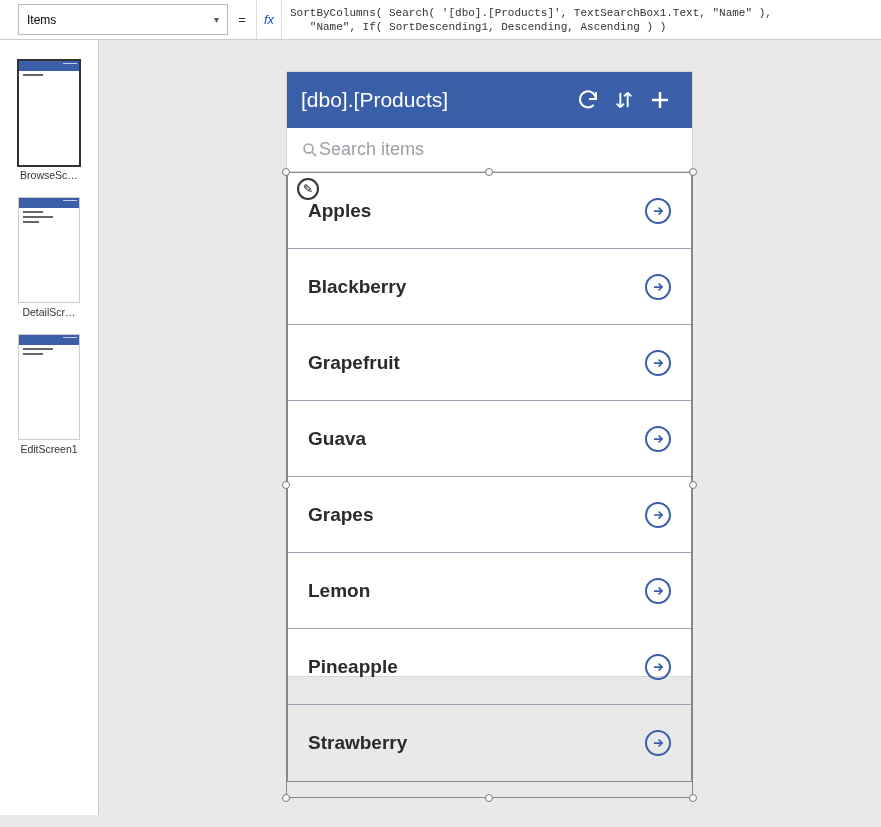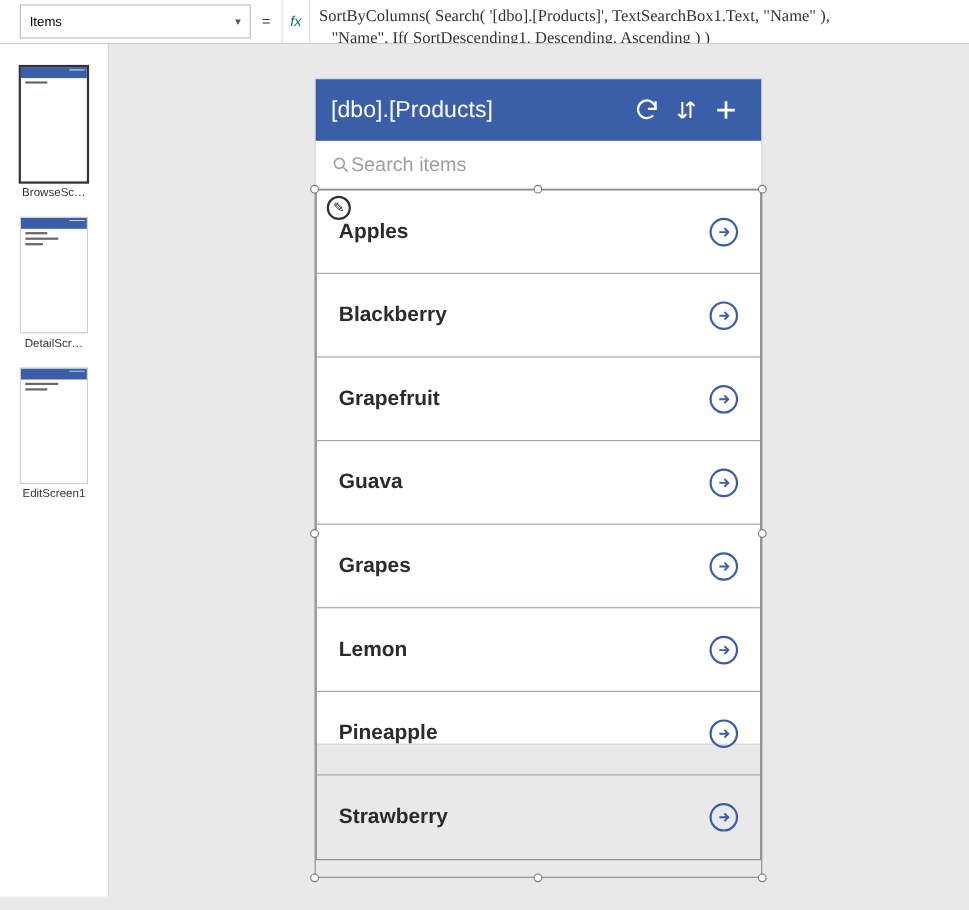--- a/index.html
+++ b/index.html
@@ -48,27 +48,27 @@
   }
   .fx {
     width: 26px;
     display: flex;
     align-items: center;
     justify-content: center;
     border-left: 1px solid #ddd;
     border-right: 1px solid #ddd;
     font-style: italic;
     font-size: 13px;
-    color: #0f766e;
+    color: #1d4ed8;
   }
   .formula-text {
     flex: 1;
     padding: 6px 8px 4px 8px;
-    font-family: Liberation Serif, serif;
-    font-size: 15px;
+    font-family: Liberation Mono, monospace;
+    font-size: 11px;
     color: #333;
     white-space: pre-wrap;
     line-height: 1.3;
     overflow: hidden;
   }
 
   
   .left-panel {
     position: absolute;
     top: 40px; left: 0; bottom: 12px;

